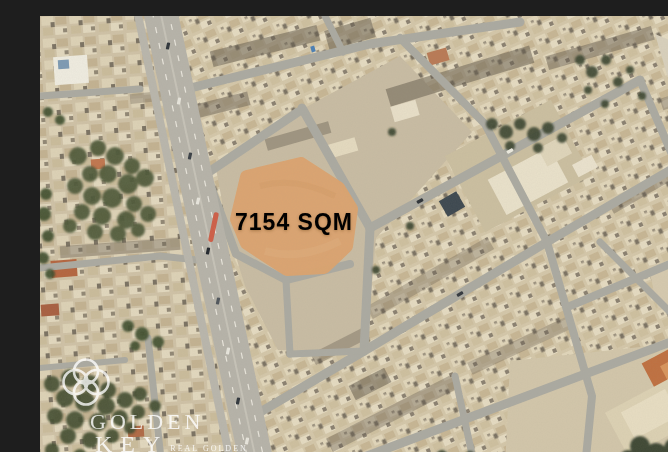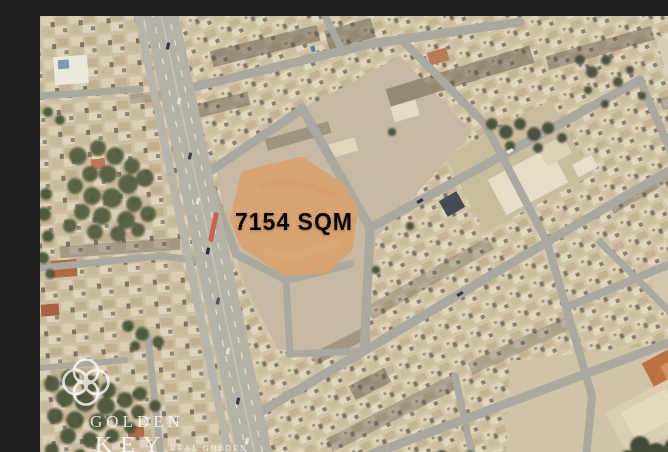--- a/index.html
+++ b/index.html
@@ -4,21 +4,21 @@
 <style>
   html,body{margin:0;padding:0;background:#1e1e1e;}
   .shot{position:relative;width:668px;height:452px;overflow:hidden;
         font-family:"Liberation Sans",sans-serif;background:#cdc1a6;}
   svg.map{position:absolute;inset:0;display:block;}
   .plot-label{position:absolute;left:254px;top:206px;transform:translate(-50%,-50%);
 etc        color:#ffffff;font-weight:bold;font-size:23px;letter-spacing:1px;white-space:nowrap;
         text-shadow:0 1px 3px rgba(110,70,25,.45);}
   .watermark{position:absolute;left:18px;top:338px;width:180px;color:#ffffff;opacity:.82;}
   .wm-logo{display:block;margin-left:0;}
-  .wm-golden{font-family:"Liberation Serif",serif;font-size:17px;letter-spacing:4px;
+  .wm-golden{font-family:"Liberation Serif",serif;font-size:22px;letter-spacing:4px;
         line-height:20px;margin:2px 0 0 32px;white-space:nowrap;}
   .wm-keyrow{display:flex;align-items:flex-end;margin:1px 0 0 37px;}
   .wm-key{font-family:"Liberation Serif",serif;font-size:24px;letter-spacing:8px;line-height:22px;}
   .wm-tag{font-family:"Liberation Serif",serif;font-size:8px;letter-spacing:2px;
         margin:0 0 2px 2px;white-space:nowrap;}
 </style>
 </head>
 <body>
 
 <figure class="shot">

